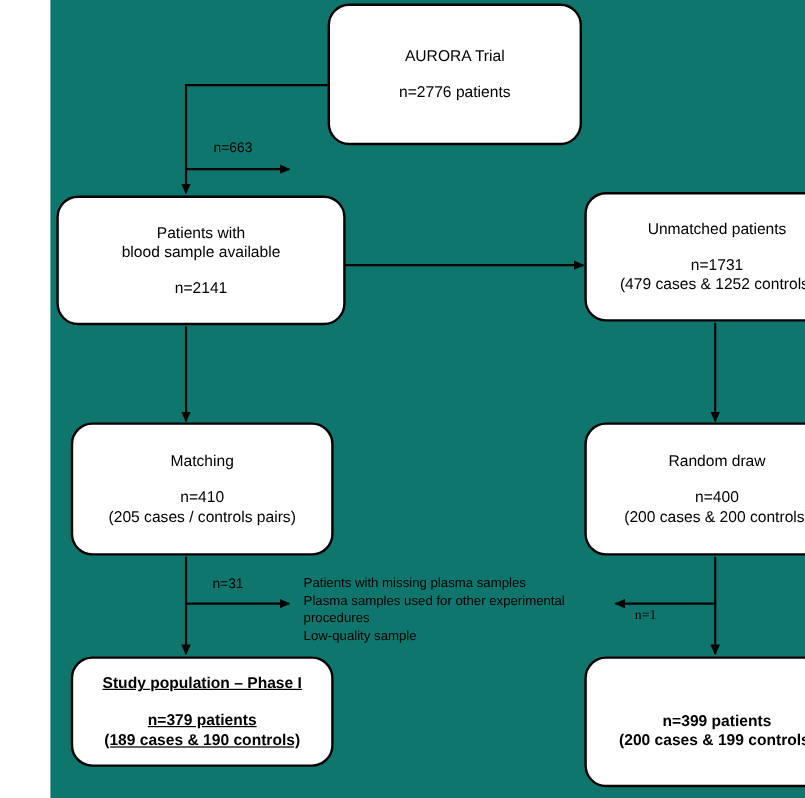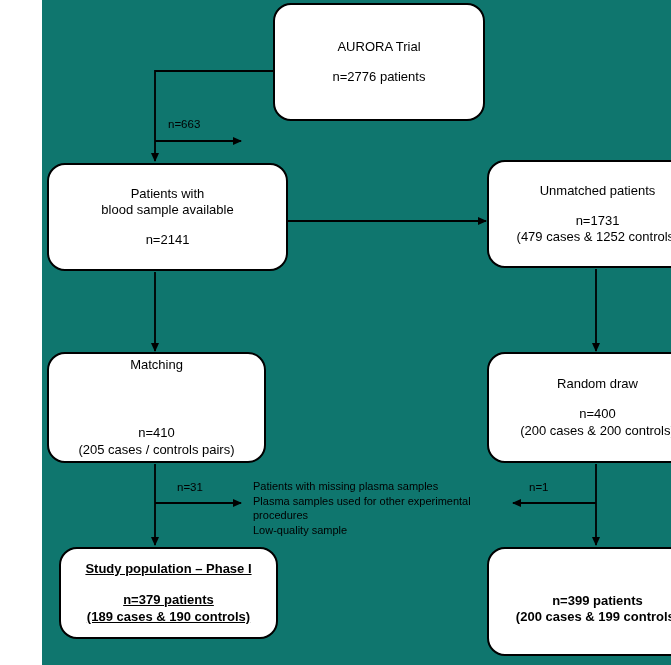--- a/index.html
+++ b/index.html
@@ -119,21 +119,21 @@
     <div class="detail">n=2141</div>
   </div>
 
   <div class="node" style="left:445px; top:160px; width:221px; height:108px;">
     <div class="title">Unmatched patients</div>
     <div class="gap"></div>
     <div class="detail">n=1731
 (479 cases &amp; 1252 controls)</div>
   </div>
 
-  <div class="node" style="left:5px; top:352px; width:219px; height:111px;gap:19px;">
+  <div class="node" style="left:17px; top:352px; width:219px; height:111px;">
     <div class="title">Matching</div>
     <div class="gap"></div>
     <div class="detail">n=410
 (205 cases / controls pairs)</div>
   </div>
 
   <div class="node" style="left:445px; top:352px; width:221px; height:111px;justify-content:center;">
     <div class="title">Random draw</div>
     <div class="gap"></div>
     <div class="detail">n=400
@@ -146,25 +146,25 @@
     <div class="detail">n=379 patients
 (189 cases &amp; 190 controls)</div>
   </div>
 
   <div class="node bold" style="left:445px; top:547px; width:221px; height:109px;">
     <div class="gap"></div>
     <div class="detail">n=399 patients
 (200 cases &amp; 199 controls)</div>
   </div>
 
-  <div class="edge-label" style="left:126px; top:118px;">n=663</div>
+  <div class="edge-label" style="left:112px; top:118px;padding-left:24px;">n=663</div>
 
   <div class="edge-label" style="left:135px; top:481px;">n=31</div>
 
-  <div class="edge-label" style="left:487px; top:481px;">n=1</div>
+  <div class="edge-label" style="left:487px; top:507px;font-family:Liberation Serif, serif;">n=1</div>
 
 
   <div class="side-note" style="left:211px; top:479px;">Patients with missing plasma samples
 Plasma samples used for other experimental
 procedures
 Low-quality sample</div>
 
 </div>
 
 </body></html>

